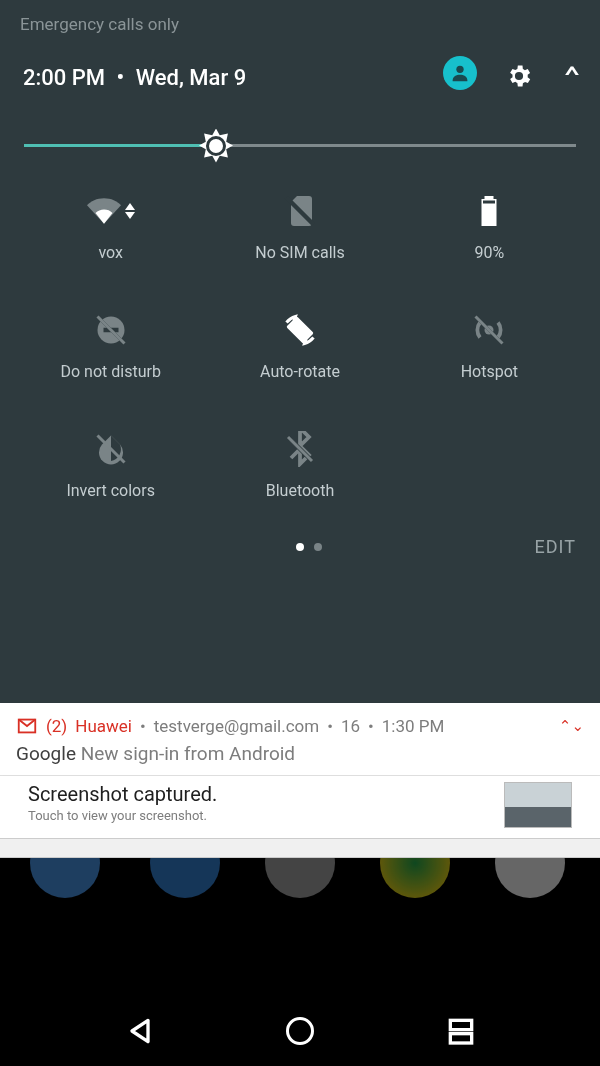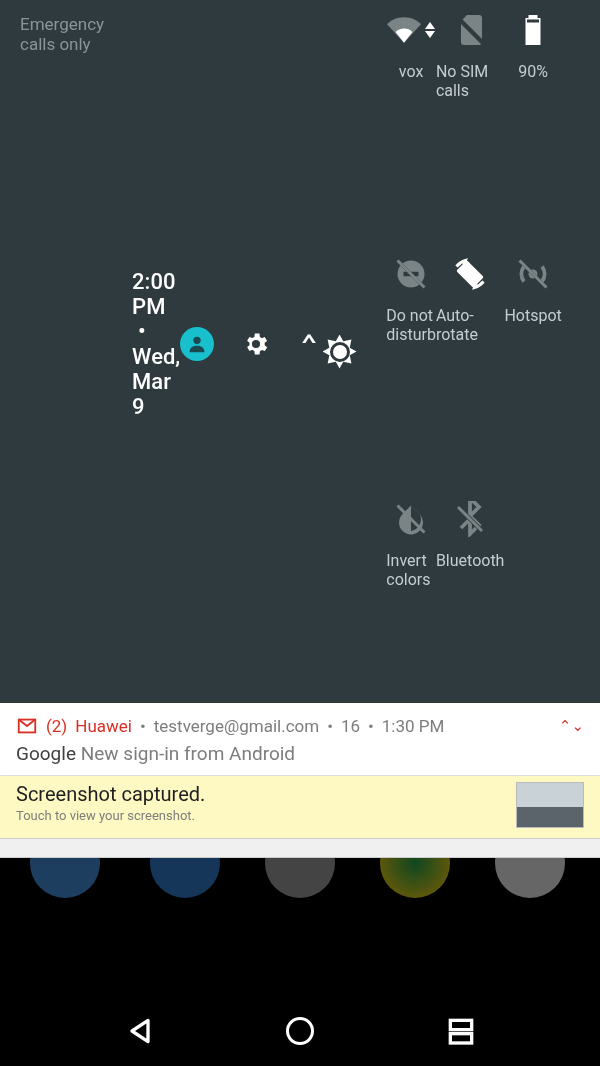--- a/index.html
+++ b/index.html
@@ -1,22 +1,22 @@
 <!DOCTYPE html>
 <html><head>
 <meta charset="utf-8">
 <style>
   * { margin: 0; padding: 0; box-sizing: border-box; font-family: Roboto, Arial, sans-serif; }
   body { width: 600px; height: 1066px; background: #000; overflow: hidden; position: relative; }
   
-  .shade { background: #2e3a3e; height: 703px; display: flex; flex-direction: row; }
+  .shade { background: #2e3a3e; height: 703px; display: flex; flex-direction: column; }
   
   .status-top { color: #8a9497; font-size: 17px; padding: 14px 20px 8px; }
   
-  .header-row { display: flex; align-items: center; padding: 4px 8px 20px; }
+  .header-row { display: flex; align-items: flex-end; padding: 4px 23px 20px; margin-top: 10px; }
   .datetime { color: #fff; font-size: 22px; font-weight: 500; flex: 1; }
   .dot-sep { margin: 0 6px; }
   
   .avatar { width: 34px; height: 34px; border-radius: 50%; background: #17c0cc; display:flex; align-items:center; justify-content:center; margin-right: 28px; }
   .avatar svg { width: 22px; height: 22px; }
   
   .gear { width: 28px; height: 28px; display:flex; align-items:center; justify-content:center; margin-right: 34px; }
   .gear svg { width: 28px; height: 28px; fill:#fff; }
   
   .chev { color:#fff; font-size: 24px; transform: scaleX(1.6); }
@@ -51,21 +51,21 @@
   .notifs { background:#e6e6e6; }
   .notif-card { background:#fff; padding: 12px 16px 10px; border-bottom:1px solid #e0e0e0; box-shadow: 0 2px 3px rgba(0,0,0,.1); }
   .notif-head { display:flex; align-items:center; gap:8px; color:#7d7d7d; font-size:17px; }
   .gmail-icon { width:22px; height:22px; }
   .cnt { color:#d93025; }
   .app { color:#d93025; }
   .notif-line { font-size:19px; color:#7d7d7d; padding-top:5px; }
   .notif-line .sender { color:#404040; }
   .expand-ab { margin-left:auto; color:#d93025; font-size:15px; }
   
-  .ss-card { background:#fef9c3; padding:6px 16px 10px; display:flex; gap:0; box-shadow: 0 2px 3px rgba(0,0,0,.15); }
+  .ss-card { background:#ffffff; padding:6px 28px 10px; display:flex; gap:0; box-shadow: 0 2px 3px rgba(0,0,0,.15); }
   .ss-text { flex:1; }
   .ss-title { font-size:20px; color:#1f1f1f; }
   .ss-sub { font-size:13px; color:#7d7d7d; padding-top:2px; }
   .ss-thumb { width:68px; height:46px; background:linear-gradient(#c9d2d6 55%, #5a646a 55%); border:1px solid #bbb; }
   
   .divider-bar { height:20px; background:#f0f0f0; border-top:1px solid #ccc; border-bottom:1px solid #ccc; }
   
   .homescreen-peek { height:55px; background:#000; position:relative; overflow:hidden; }
   .hp-icon { position:absolute; top:-30px; width:70px; height:70px; border-radius:50%; filter:brightness(.5); }
   

